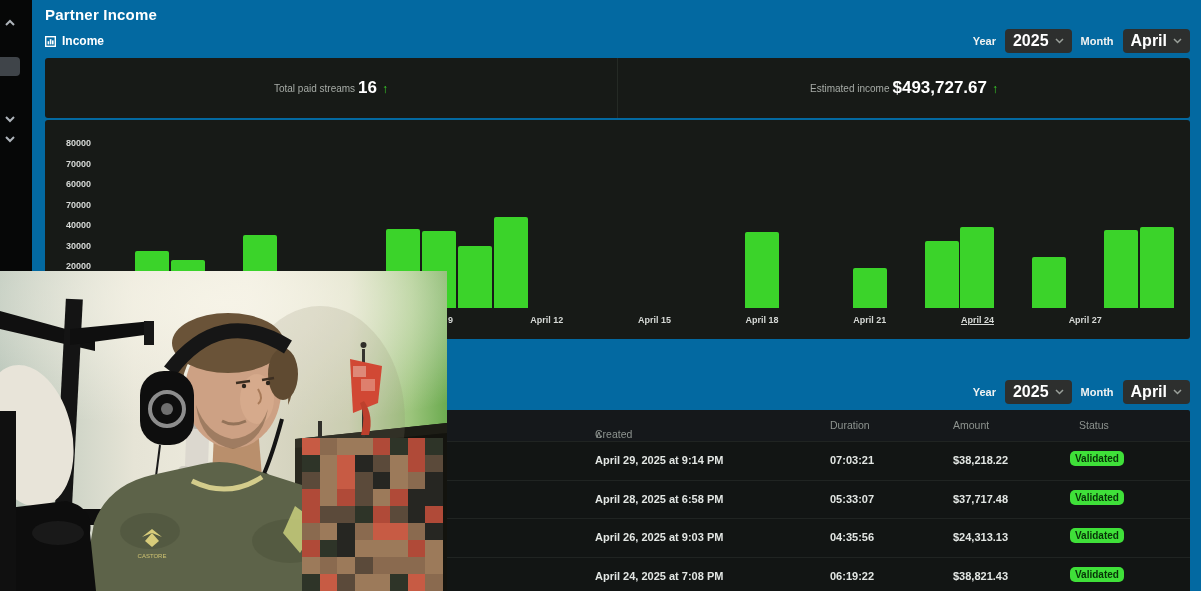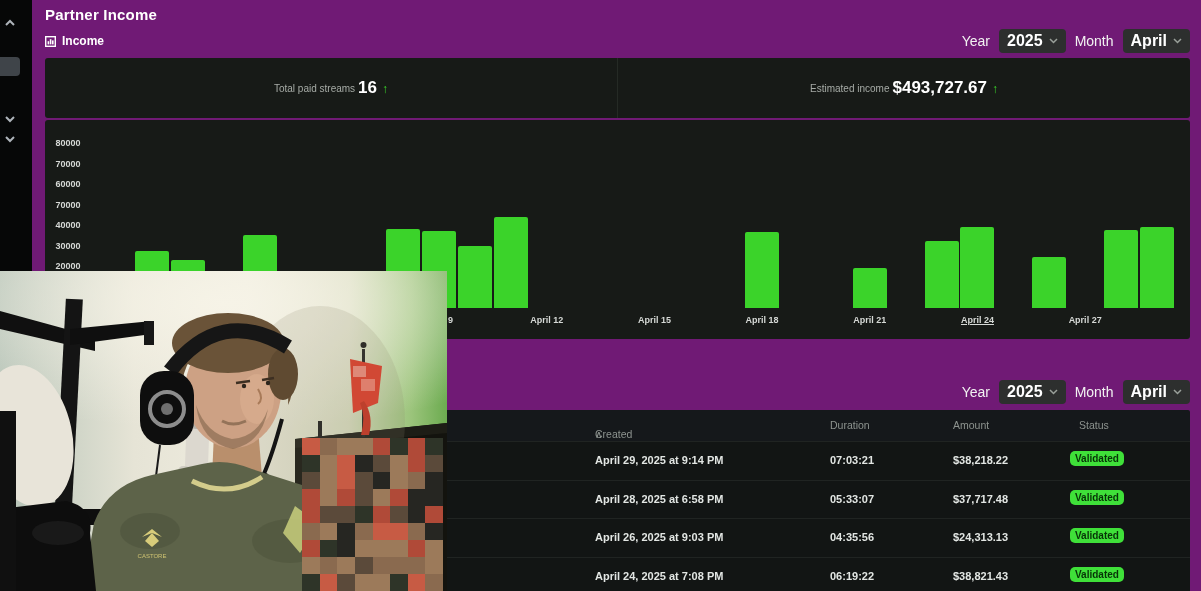--- a/index.html
+++ b/index.html
@@ -1,42 +1,42 @@
 <!DOCTYPE html>
 <html><head>
 <meta charset="utf-8">
 <style>
   html,body{margin:0;padding:0;background:#0b0c0b;}
   #app{position:relative;width:1201px;height:591px;overflow:hidden;
-       font-family:"Liberation Sans",sans-serif;background:#701a75;color:#fff;}
+       font-family:"Liberation Sans",sans-serif;background:#0369a1;color:#fff;}
   
   .rail{position:absolute;left:0;top:0;width:32px;height:591px;background:#060707;}
   .rail-chevron{position:absolute;left:4px;width:12px;height:8px;cursor:pointer;}
   .rail-tab{position:absolute;left:0;top:57px;width:20px;height:19px;background:#3f4449;border-radius:0 4px 4px 0;}
   
   .page-title{position:absolute;left:45px;top:6px;font-size:15px;font-weight:bold;letter-spacing:.2px;}
   .section-head{position:absolute;left:45px;top:34px;display:flex;align-items:center;gap:6px;}
   .section-label{font-size:12px;font-weight:bold;}
   
   .filters{position:absolute;right:11px;height:18px;display:flex;align-items:center;gap:9px;}
-  .filters .flabel{font-size:14px;font-weight:normal;color:#f2f3f2;}
+  .filters .flabel{font-size:11px;font-weight:bold;color:#f2f3f2;}
   .select{display:flex;align-items:center;gap:6px;background:#2d2f2e;border-radius:4px;
           padding:3px 8px;font-size:16px;font-weight:bold;color:#fff;cursor:pointer;}
   .select svg{display:block;}
   
   .stats{position:absolute;left:45px;top:58px;width:1145px;height:60px;background:#171a17;border-radius:3px;display:flex;}
   .stat{flex:1;display:flex;flex-direction:row;align-items:center;justify-content:center;gap:3px;}
   .stat:first-child{border-right:1px solid #252a25;}
   .stat-label{font-size:10px;color:#a6aba6;}
   .stat-value{font-size:17px;font-weight:bold;display:flex;align-items:baseline;gap:5px;}
   .trend{color:#3bd32a;font-size:12px;font-weight:bold;}
   
   .chart-card{position:absolute;left:45px;top:120px;width:1145px;height:219px;background:#171a17;border-radius:3px;}
   .plot{position:absolute;inset:0;}
-  .ytick{position:absolute;left:0;width:46px;text-align:center;font-size:9px;font-weight:bold;color:#d6d9d6;}
+  .ytick{position:absolute;left:0;width:46px;text-align:right;font-size:9px;font-weight:bold;color:#d6d9d6;}
   .xtick{position:absolute;width:64px;text-align:center;font-size:9px;font-weight:bold;color:#d6d9d6;top:195px;}
   .bar{position:absolute;width:34px;background:#3bd32a;border-radius:2px 2px 0 0;}
   
   .table{position:absolute;left:45px;top:410px;width:1145px;}
   .thead{position:relative;height:31px;background:#15181b;border-radius:2px 2px 0 0;}
   .thead span{position:absolute;top:9px;font-size:10.5px;color:#8d938f;}
   .trow{position:relative;height:37.7px;background:#121514;border-top:1px solid #202422;cursor:pointer;}
   .trow .cell{position:absolute;top:12px;font-size:11px;font-weight:bold;color:#e2e6e3;}
   .c-created{left:550px;} .c-duration{left:785px;} .c-amount{left:908px;} .c-status{left:1025px;top:9px !important;}
   .badge{display:inline-block;background:#3fe039;color:#073307;font-size:10px;font-weight:bold;

